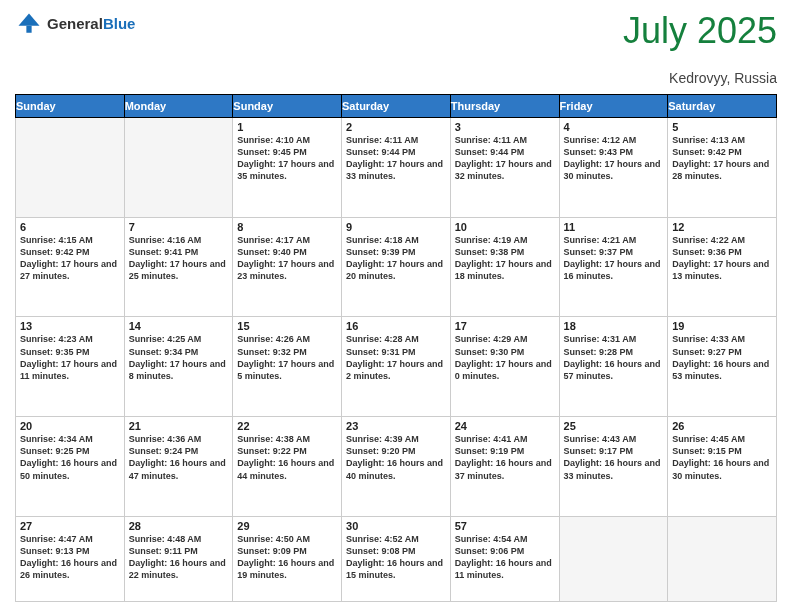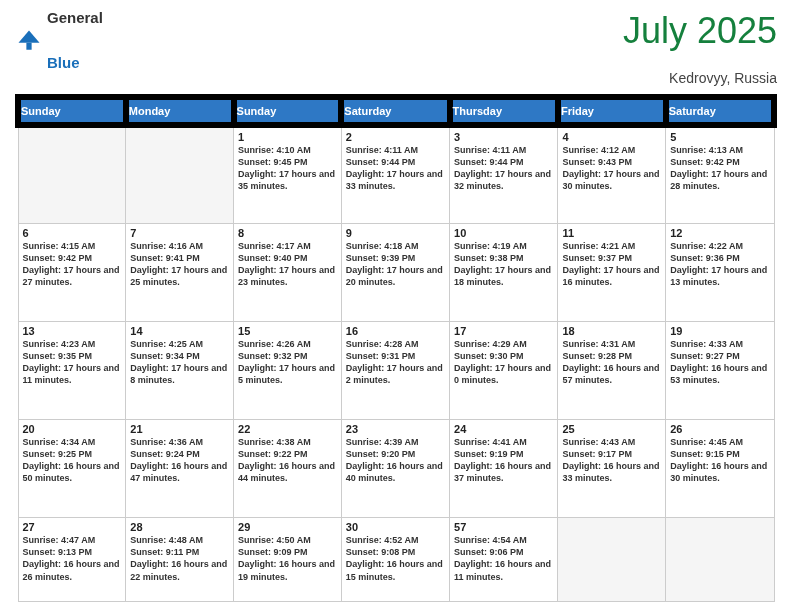--- a/index.html
+++ b/index.html
@@ -23,23 +23,21 @@
       align-items: flex-start;
       margin-bottom: 8px;
     }
     .logo {
       display: flex;
       align-items: center;
       gap: 4px;
     }
     .logo-text {
       display: flex;
-      flex-direction: column;
       line-height: 1.1;
-      gap: 28px;
     }
     .logo-general {
       font-size: 15px;
       font-weight: bold;
       color: #333;
     }
     .logo-blue {
       font-size: 15px;
       font-weight: bold;
       color: #1a6fba;
@@ -67,21 +65,21 @@
       flex: 1;
       font-size: 9.5px;
     }
     .calendar th {
       background: #2e78c5;
       color: #fff;
       padding: 5px 0;
       text-align: left;
       font-size: 11px;
       font-weight: bold;
-      border: 6px solid #000000;
+      border: 1px solid #000000;
     }
     .calendar td {
       border: 1px solid #ccc;
       vertical-align: top;
       padding: 3px 4px;
       width: 113px;
       height: 82px;
       background: #fff;
     }
     .calendar td.empty {

